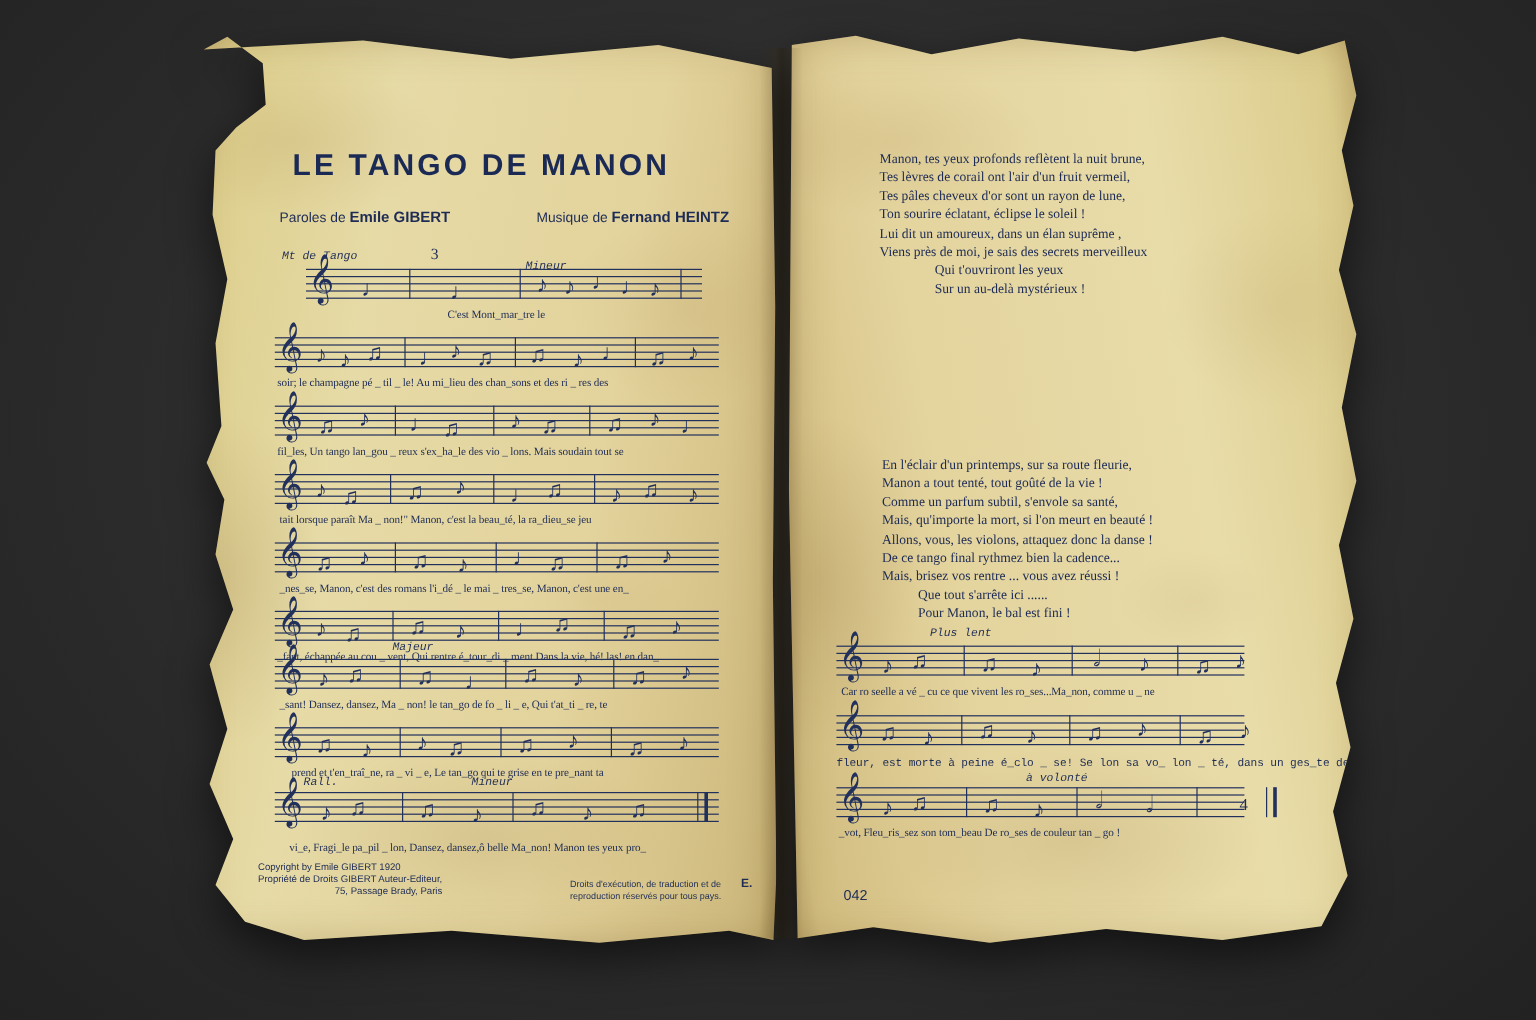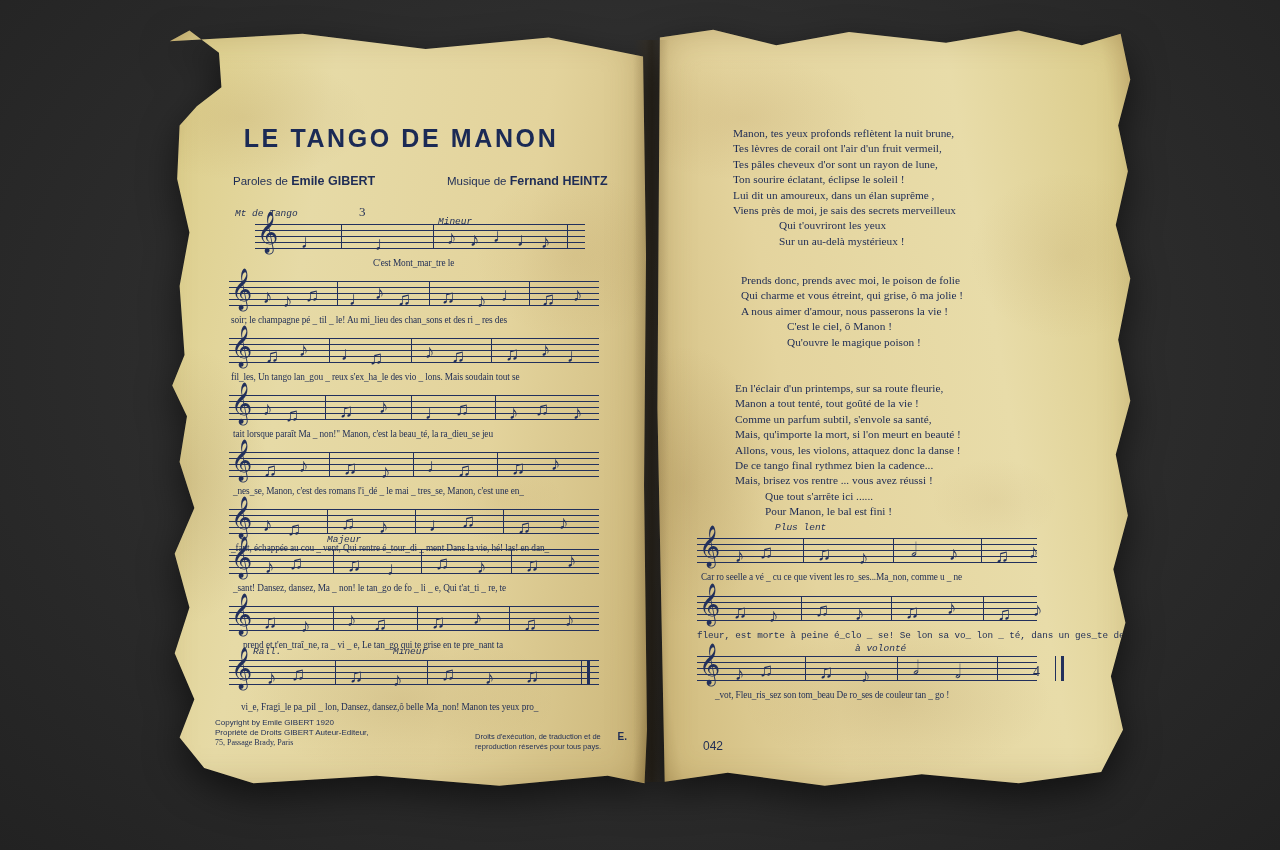--- a/index.html
+++ b/index.html
@@ -471,21 +471,21 @@
         <div class="note" style="left:212px; top:4px;">♫</div>
         <div class="note" style="left:256px; top:8px;">♪</div>
         <div class="note" style="left:296px; top:6px;">♫</div>
         <div class="endbar" style="left:352px;"></div>
         <div class="lyric" style="left:12px; top:42px;">vi_e, Fragi_le  pa_pil _ lon, Dansez, dansez,ô belle Ma_non! Manon tes yeux pro_</div>
       </div>
 
       <div class="footer-left" style="top:692px;">
         <div>Copyright by Emile GIBERT 1920</div>
         <div>Propriété de Droits GIBERT Auteur-Editeur,</div>
-        <div style="text-align:left;font-family:Liberation Serif, serif;">75, Passage Brady, Paris</div>
+        <div style="text-align:right;">75, Passage Brady, Paris</div>
       </div>
 
       <div class="footer-right" style="top:706px; right:46px;">
         <div>Droits d'exécution, de traduction et de</div>
         <div>reproduction réservés pour tous pays.</div>
       </div>
       <div class="footer-right" style="top:706px; right:20px; font-weight:bold; font-size:10px;">E.</div>
     </div>
 
     <div class="page right">
@@ -496,27 +496,20 @@
         <p>Manon, tes yeux profonds reflètent la nuit brune,</p>
         <p>Tes lèvres de corail ont l'air d'un fruit vermeil,</p>
         <p>Tes pâles cheveux d'or sont un rayon de lune,</p>
         <p>Ton sourire éclatant, éclipse le soleil !</p>
         <p>Lui dit un amoureux, dans un élan suprême ,</p>
         <p>Viens près de moi, je sais des secrets merveilleux</p>
         <p class="ind1">Qui t'ouvriront les yeux</p>
         <p class="ind1">Sur un au-delà mystérieux !</p>
       </div>
 
-      <div class="verse" style="top:247px; padding-left:86px;">
-        <p>Prends donc, prends avec moi, le poison de folie</p>
-        <p>Qui charme et vous étreint, qui grise, ô ma jolie !</p>
-        <p>A nous aimer d'amour, nous passerons la vie !</p>
-        <p class="ind1">C'est le ciel, ô Manon !</p>
-        <p class="ind1">Qu'ouvre le magique poison !</p>
-      </div>
 
       <div class="verse" style="top:355px; padding-left:80px;">
         <p>En l'éclair d'un printemps, sur sa route fleurie,</p>
         <p>Manon a tout tenté, tout goûté de la vie !</p>
         <p>Comme un parfum subtil, s'envole sa santé,</p>
         <p>Mais, qu'importe la mort, si l'on meurt en beauté !</p>
         <p>Allons, vous, les violons, attaquez donc la danse !</p>
         <p>De ce tango final rythmez bien la cadence...</p>
         <p>Mais, brisez vos rentre ... vous avez réussi !</p>
         <p class="ind2">Que tout s'arrête ici ......</p>
@@ -585,21 +578,21 @@
         <div class="note" style="left:38px; top:8px;">♪</div>
         <div class="note" style="left:62px; top:4px;">♫</div>
         <div class="barline" style="left:108px;"></div>
         <div class="note" style="left:122px; top:6px;">♫</div>
         <div class="note" style="left:164px; top:10px;">♪</div>
         <div class="barline" style="left:200px;"></div>
         <div class="note" style="left:216px; top:2px;">𝅗𝅥</div>
         <div class="note" style="left:258px; top:6px;">𝅗𝅥</div>
         <div class="barline" style="left:300px;"></div>
         <div class="endbar" style="left:358px;"></div>
-        <div class="lyric" style="left:18px; top:34px;">_vot, Fleu_ris_sez son  tom_beau De ro_ses de couleur tan _ go !</div>
+        <div class="lyric" style="left:2px; top:34px;">_vot, Fleu_ris_sez son  tom_beau De ro_ses de couleur tan _ go !</div>
       </div>
 
       <div id="page-number">042</div>
     </div>
 
     <div id="spine"></div>
   </div>
 </div>
 
 </body></html>

